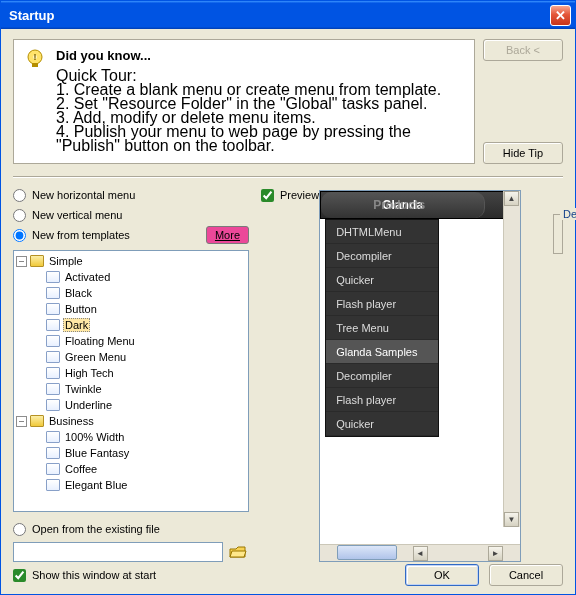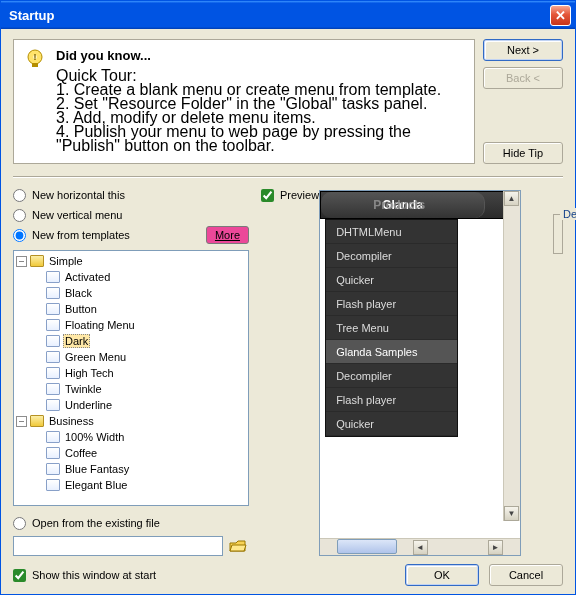--- a/index.html
+++ b/index.html
@@ -45,21 +45,21 @@
 
 .checkrow { display: flex; align-items: center; gap: 4px; height: 18px; font-size: 11px; }
 .checkrow input { margin: 0 2px 0 0; accent-color: #2a8a2a; }
 
 .preview { flex: 1; background: #fff; border: 1px solid #7f9db9; margin-top: 4px; display: flex; flex-direction: column; min-height: 0; overflow: hidden; position: relative; }
 .preview-inner { flex: 1; overflow: hidden; position: relative; }
 .menu-demo { position: absolute; left: 0; top: 0; width: 330px; }
 .menu-bar { height: 28px; background: linear-gradient(#444,#2a2a2a); border: 1px solid #000; display: flex; }
 .menu-bar .mcell { flex: 1; color: #fff; font-weight: bold; font-size: 12px; display: flex; align-items: center; justify-content: center; border-right: 1px solid #555; border-radius: 10px; }
 .menu-bar .mcell.first { background: linear-gradient(#555,#333); position: relative; }
-.submenu { width: 133px; background: #333; border: 1px solid #111; position: absolute; left: 5px; top: 28px; }
+.submenu { width: 114px; background: #333; border: 1px solid #111; position: absolute; left: 5px; top: 28px; }
 .submenu .sitem { height: 24px; color: #ddd; font-size: 11px; display: flex; align-items: center; padding: 0 10px; border-bottom: 1px solid #2a2a2a; }
 .submenu .sitem.hover { background: #555; color: #fff; }
 .vscroll { position: absolute; right: 0; top: 0; bottom: 17px; width: 17px; background: #e8e4d8; border-left: 1px solid #cbc7b8; }
 .vscroll .arrow, .hscroll .arrow { width:15px; height:15px; background:linear-gradient(#f6f4ec,#d6d2c2); border:1px solid #aca899; margin:0 auto; display:flex; align-items:center; justify-content:center; font-size:8px; color:#444; }
 .vscroll .arrow { position:absolute; left:0; }
 .vscroll .arrow.up { top:0; } .vscroll .arrow.down { bottom:0; }
 .hscroll { height: 17px; background: #e8e4d8; border-top:1px solid #cbc7b8; display:flex; align-items:center; position:relative; }
 .hscroll .arrow { height:15px; }
 .hscroll .thumb { position:absolute; left:17px; top:0; height:15px; width:60px; background:linear-gradient(#dce6f8,#b0c4ea); border:1px solid #7f9db9; border-radius:2px; }
 .hscroll .arrow.right { position:absolute; right:17px; }
@@ -67,21 +67,21 @@
 
 .desc { margin-top: 22px; padding-left: 32px; }
 .fieldwrap { border:1px solid #aca899; padding: 6px 4px 4px 4px; position:relative; margin-top:6px; }
 .fieldwrap .legend { position:absolute; top:-7px; left:6px; background:#ece9d8; padding:0 3px; font-size:11px; color:#15428b; }
 
 .openrow { margin-top: 6px; }
 .open-field { display:flex; align-items:center; gap:4px; margin-top:4px; }
 .open-field input[type=text] { flex:1; height:20px; border:1px solid #7f9db9; background:#fff; padding:0 3px; font-size:11px; }
 .browse-icon { width:22px; height:20px; display:flex; align-items:center; justify-content:center; cursor:pointer; }
 
-.bottom { display:flex; align-items:center; margin-top:8px; gap:10px; }
+.bottom { display:flex; align-items:center; margin-top:2px; gap:10px; }
 .bottom .spacer { flex:1; }
 .bottom .btn { width:74px; }
 </style>
 </head>
 <body>
 
 <div class="window">
   <div class="titlebar">
     <div class="title">Startup</div>
     <div class="closebtn">✕</div>
@@ -103,34 +103,33 @@
           <div class="tip-text">
             <div>Quick Tour:</div>
             <div>1. Create a blank menu or create menu from template.</div>
             <div>2. Set "Resource Folder" in the "Global" tasks panel.</div>
             <div>3. Add, modify or delete menu items.</div>
             <div>4. Publish your menu to web page by pressing the "Publish" button on the toolbar.</div>
           </div>
         </div>
       </div>
       <div class="tip-buttons">
-        <button class="btn default">Next &gt;</button>
         <button class="btn" disabled="">Back &lt;</button>
         <div style="flex:1"></div>
         <button class="btn">Hide Tip</button>
       </div>
     </div>
 
     <div class="sep"></div>
 
     <div class="main">
       <div class="leftcol">
         <label class="radio-row">
           <input type="radio" name="src" style="">
-            <span>New horizontal this</span>
+            <span>New horizontal menu</span>
         </label>
         <label class="radio-row">
           <input type="radio" name="src" style="">
             <span>New vertical menu</span>
         </label>
         <label class="radio-row">
           <input type="radio" name="src" checked="" style="">
             <span>New from templates</span>
           <span class="more"><button class="morebtn">More</button></span>
         </label>
@@ -153,31 +152,31 @@
               <span style="width:14px;display:inline-block"></span>
               <span class="ficon fileico"></span>
               <span class="label">Black</span>
             </div>
             <div class="tree-node">
               <span class="indent" style="width:16px"></span>
               <span style="width:14px;display:inline-block"></span>
               <span class="ficon fileico"></span>
               <span class="label">Button</span>
             </div>
+            <div class="tree-node selected">
+              <span class="indent" style="width:16px"></span>
+              <span style="width:14px;display:inline-block"></span>
+              <span class="ficon fileico"></span>
+              <span class="label">Dark</span>
+            </div>
             <div class="tree-node">
               <span class="indent" style="width:16px"></span>
               <span style="width:14px;display:inline-block"></span>
               <span class="ficon fileico"></span>
               <span class="label">Floating Menu</span>
-            </div>
-            <div class="tree-node selected">
-              <span class="indent" style="width:16px"></span>
-              <span style="width:14px;display:inline-block"></span>
-              <span class="ficon fileico"></span>
-              <span class="label">Dark</span>
             </div>
             <div class="tree-node">
               <span class="indent" style="width:16px"></span>
               <span style="width:14px;display:inline-block"></span>
               <span class="ficon fileico"></span>
               <span class="label">Green Menu</span>
             </div>
             <div class="tree-node">
               <span class="indent" style="width:16px"></span>
               <span style="width:14px;display:inline-block"></span>
@@ -205,27 +204,27 @@
             <div class="tree-node">
               <span class="indent" style="width:16px"></span>
               <span style="width:14px;display:inline-block"></span>
               <span class="ficon fileico"></span>
               <span class="label">100% Width</span>
             </div>
             <div class="tree-node">
               <span class="indent" style="width:16px"></span>
               <span style="width:14px;display:inline-block"></span>
               <span class="ficon fileico"></span>
+              <span class="label">Blue Fantasy</span>
+            </div>
+            <div class="tree-node">
+              <span class="indent" style="width:16px"></span>
+              <span style="width:14px;display:inline-block"></span>
+              <span class="ficon fileico"></span>
               <span class="label">Coffee</span>
-            </div>
-            <div class="tree-node">
-              <span class="indent" style="width:16px"></span>
-              <span style="width:14px;display:inline-block"></span>
-              <span class="ficon fileico"></span>
-              <span class="label">Blue Fantasy</span>
             </div>
             <div class="tree-node">
               <span class="indent" style="width:16px"></span>
               <span style="width:14px;display:inline-block"></span>
               <span class="ficon fileico"></span>
               <span class="label">Elegant Blue</span>
             </div>
           </div>
 
         <div class="openrow">

